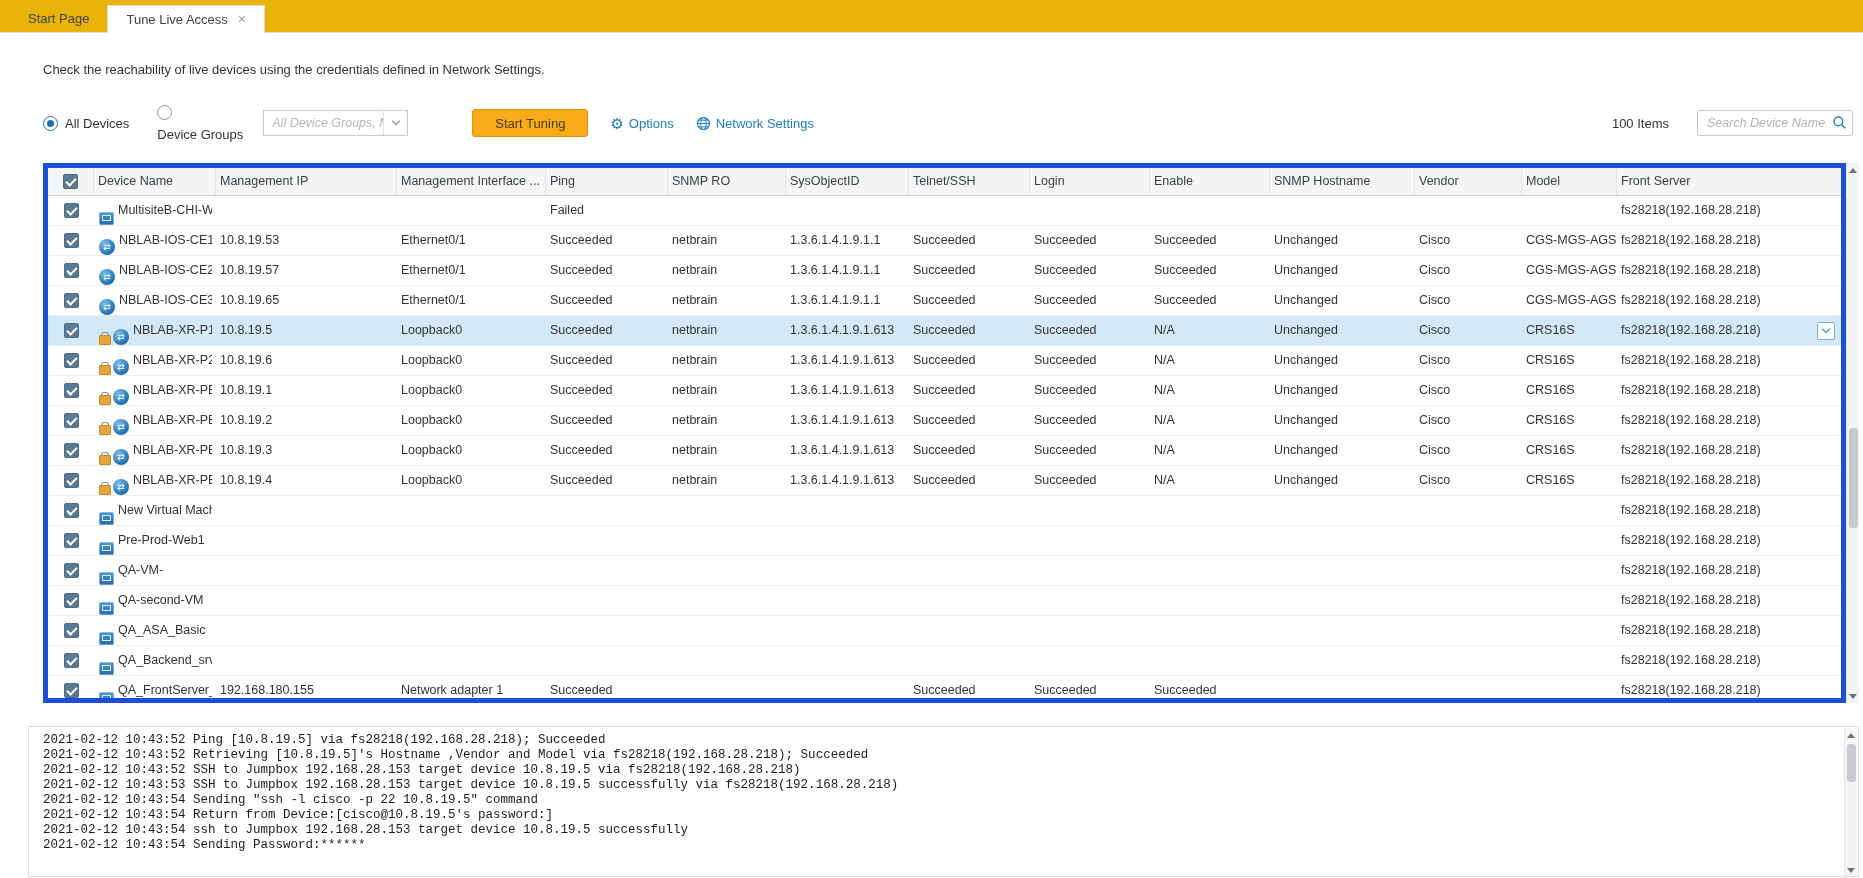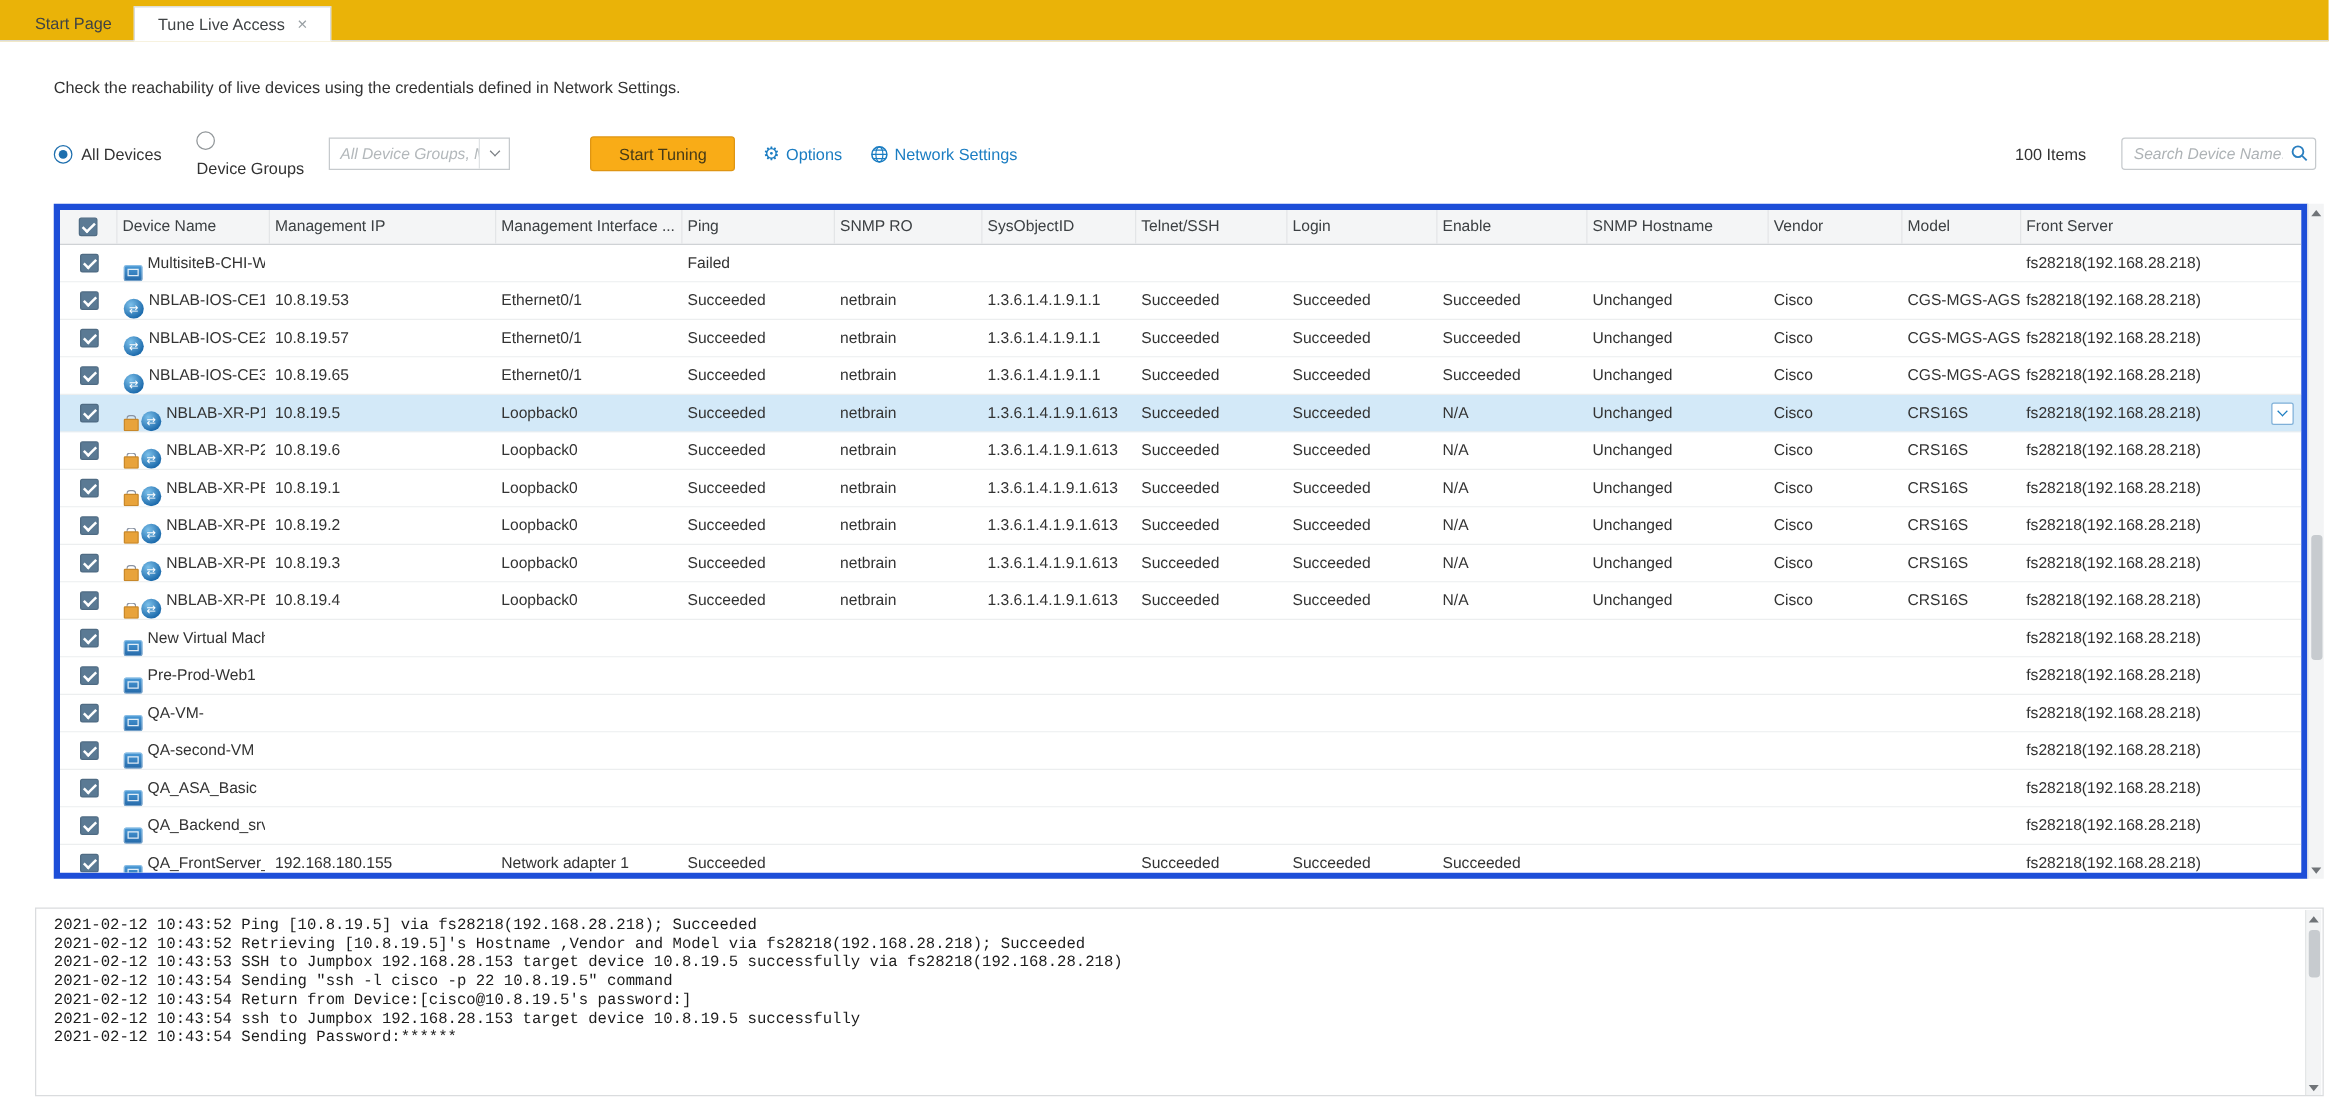--- a/index.html
+++ b/index.html
@@ -572,20 +572,21 @@
     <div class="thumb"></div>
     <div class="sbtn bottom">
         <i class="arr-down"></i>
       </div>
   </div>
 
   <div class="log-panel">
     <div id="log-lines">
         <div class="log-line">2021-02-12 10:43:52 Ping [10.8.19.5] via fs28218(192.168.28.218); Succeeded</div>
         <div class="log-line">2021-02-12 10:43:52 Retrieving [10.8.19.5]'s Hostname ,Vendor and Model via fs28218(192.168.28.218); Succeeded</div>
+        <div class="log-line">2021-02-12 10:43:52 SSH to Jumpbox 192.168.28.153 target device 10.8.19.5 via fs28218(192.168.28.218)</div>
         <div class="log-line">2021-02-12 10:43:53 SSH to Jumpbox 192.168.28.153 target device 10.8.19.5 successfully via fs28218(192.168.28.218)</div>
         <div class="log-line">2021-02-12 10:43:54 Sending "ssh -l cisco -p 22 10.8.19.5" command</div>
         <div class="log-line">2021-02-12 10:43:54 Return from Device:[cisco@10.8.19.5's password:]</div>
         <div class="log-line">2021-02-12 10:43:54 ssh to Jumpbox 192.168.28.153 target device 10.8.19.5 successfully</div>
         <div class="log-line">2021-02-12 10:43:54 Sending Password:******</div>
       </div>
     <div class="vscroll log-scroll">
       <div class="sbtn top">
           <i class="arr-up"></i>
         </div>

